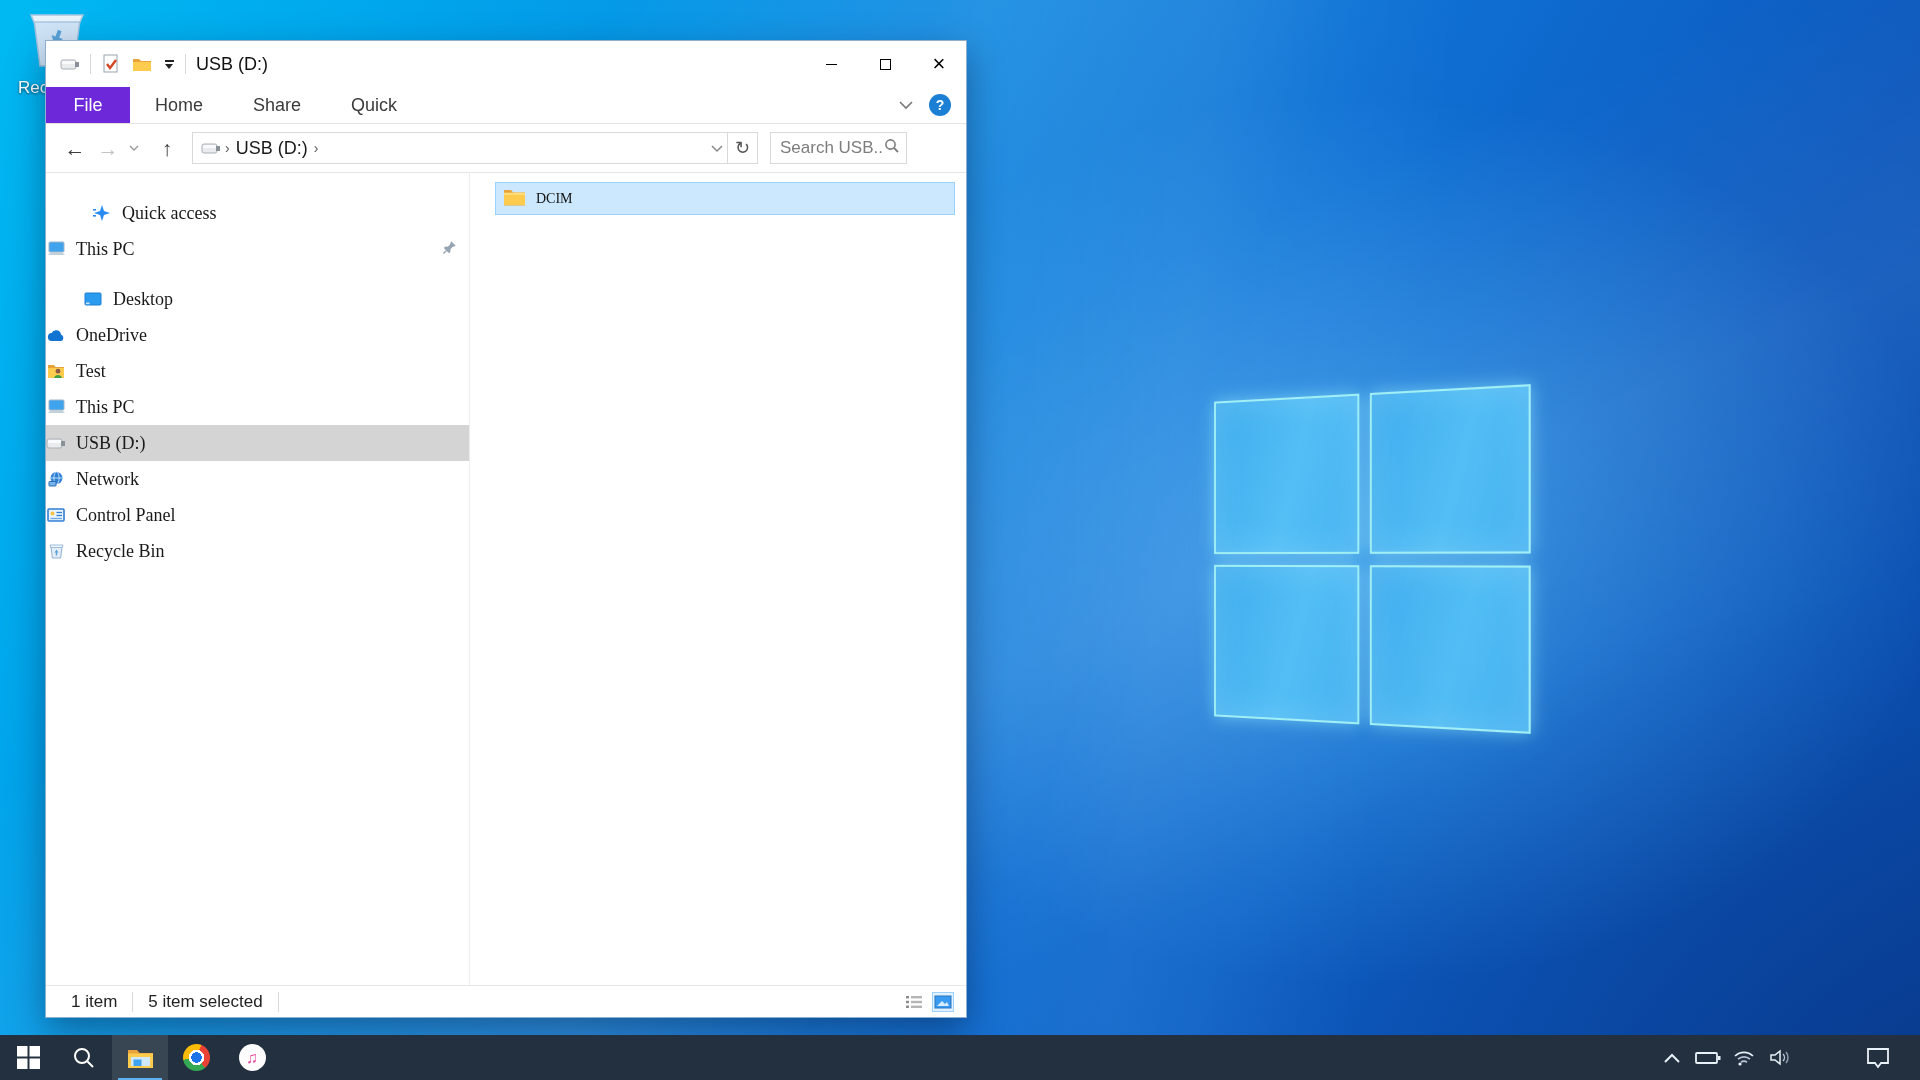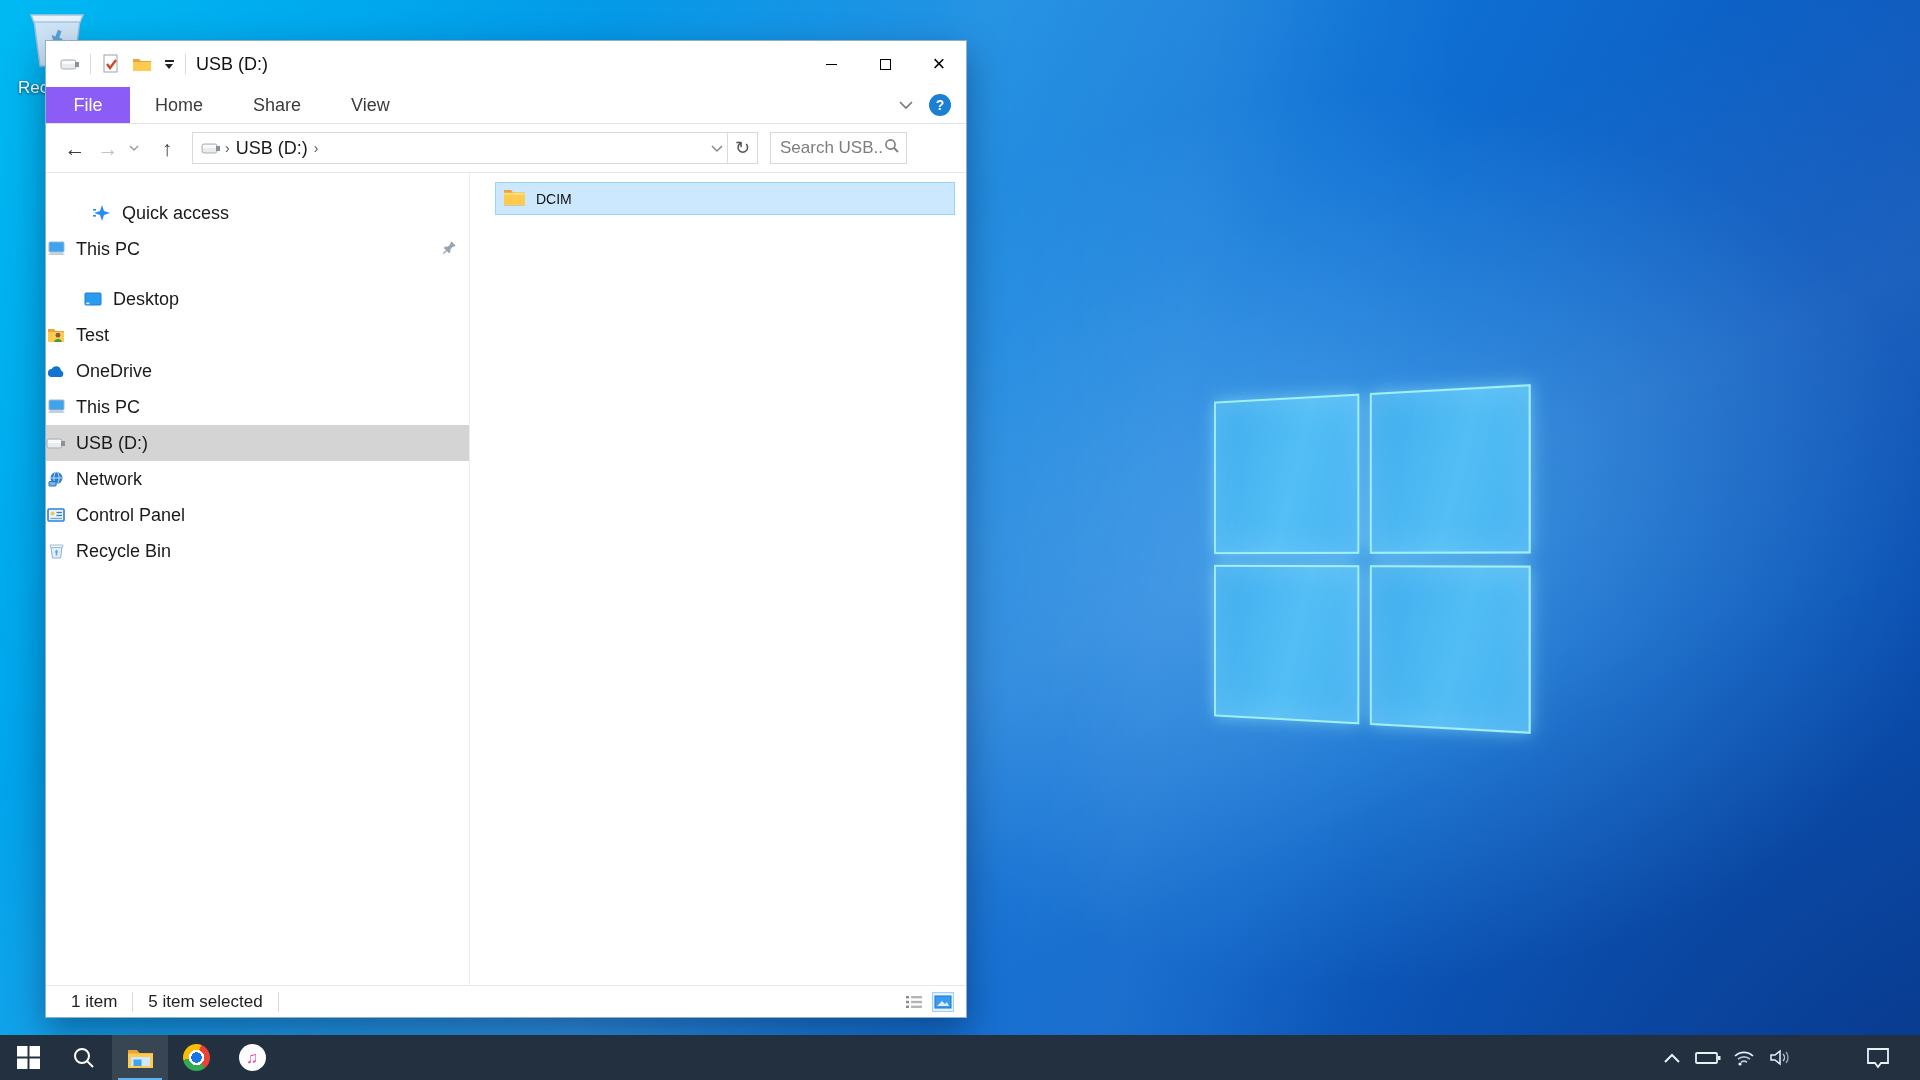--- a/index.html
+++ b/index.html
@@ -57,21 +57,21 @@
   .win-title { margin-left:10px; font-size:18px; color:#111; }
   .caption { margin-left:auto; display:flex; height:100%; }
   .cap-btn { width:54px; height:100%; display:flex; align-items:center; justify-content:center; }
   .g-min { width:11px; height:1px; background:#000; }
   .g-max { width:11px; height:11px; border:1px solid #000; }
   .g-close { font-size:22px; font-weight:300; color:#000; line-height:1; }
 
   
   .tabsrow { height:37px; display:flex; align-items:stretch; flex:0 0 auto; border-bottom:1px solid #e3e3e3; }
   .tab { display:flex; align-items:center; justify-content:center; font-size:18px; color:#3b3b3b; padding:0 25px; }
-  .tab.file { background:#8b5cf6; color:#fff; width:84px; padding:0; }
+  .tab.file { background:#6d28d9; color:#fff; width:84px; padding:0; }
   .tabs-right { margin-left:auto; display:flex; align-items:center; gap:16px; padding-right:15px; }
   .help-btn { width:22px; height:22px; border-radius:50%; background:#1b7fd4; color:#fff; font-size:14px; font-weight:bold;
               display:flex; align-items:center; justify-content:center; }
 
   
   .navbar { height:49px; display:flex; align-items:center; flex:0 0 auto; border-bottom:1px solid #e6e6e6; padding-left:12px; }
   .nav-btn { display:flex; align-items:center; justify-content:center; height:32px; }
   .arrow { font-size:21px; line-height:1; }
   .a-back { color:#3d3d3d; width:34px; }
   .a-fwd  { color:#c3c3c3; width:32px; }
@@ -92,21 +92,21 @@
   .searchbox {
     margin-left:12px; height:32px; width:137px; border:1px solid #d9d9d9; background:#fff;
     display:flex; align-items:center; padding:0 6px 0 9px;
   }
   .searchbox input {
     border:none; outline:none; width:100%; font-size:17px; color:#333; font-family:"Liberation Sans", sans-serif;
   }
   .searchbox input::placeholder { color:#7d7d7d; }
 
   
-  .body { flex:1; display:flex; min-height:0; position:relative; }
+  .body { flex:1; display:flex; min-height:0; position:relative;font-family:Liberation Serif, serif; }
   .sidebar { width:424px; flex:0 0 auto; border-right:1px solid #ececec; padding-top:22px; }
   .side-row { height:36px; display:flex; align-items:center; font-size:18px; color:#1a1a1a; }
   .side-row .sicon { width:20px; display:flex; justify-content:center; margin-right:10px; flex:0 0 auto; }
   .lvl0 { padding-left:46px; }
   .lvl1 { }
   .side-row.selected { background:#d4d4d4; }
   .side-row.gap-above { margin-top:14px;padding-left:37px; }
   .pin { margin-left:auto; margin-right:12px; }
 
   .content { flex:1; position:relative; }
@@ -216,21 +216,21 @@
         <div class="cap-btn">
             <span class="g-close">×</span>
           </div>
       </div>
     </div>
 
     <div class="tabsrow">
       <div class="tab file">File</div>
       <div class="tab">Home</div>
       <div class="tab">Share</div>
-      <div class="tab">View</div>
+      <div class="tab">Quick</div>
       <div class="tabs-right">
         <span>
           <svg width="14" height="9" viewBox="0 0 14 9">
               <polyline points="1,1 7,7 13,1" fill="none" stroke="#777" stroke-width="1.6"></polyline>
             </svg>
         </span>
         <span class="help-btn">?</span>
       </div>
     </div>
 
@@ -310,37 +310,37 @@
             <svg width="18" height="15" viewBox="0 0 18 15">
               <rect x="1" y="1" width="16" height="12" rx="1" fill="#2a9bef" stroke="#1c7fd0"></rect>
               <rect x="2" y="10.6" width="3.5" height="1.6" fill="#cfe9fb"></rect>
             </svg>
           </span>
           <span class="slabel">Desktop</span>
         </div>
 
         <div class="side-row lvl1">
           <span class="sicon">
+            <svg width="20" height="13" viewBox="0 0 20 13">
+              <path d="M5 12 a4 4 0 0 1 .6-7.9 A5 5 0 0 1 15 5.4 A3.6 3.6 0 0 1 15.4 12 Z" fill="#1273d0"></path>
+            </svg>
+          </span>
+          <span class="slabel">OneDrive</span>
+        </div>
+
+        <div class="side-row lvl1">
+          <span class="sicon">
             <svg width="18" height="16" viewBox="0 0 18 16">
               <path d="M1 2 h6 l1.6 2 H17 v11 H1 z" fill="#e8a33b"></path>
               <rect x="1" y="5" width="16" height="10" fill="#fdcb4e"></rect>
               <circle cx="11" cy="8.2" r="2.4" fill="#8a5a44"></circle>
               <path d="M7 15 a4.2 4.2 0 0 1 8 0 z" fill="#3f9e44"></path>
             </svg>
           </span>
           <span class="slabel">Test</span>
-        </div>
-
-        <div class="side-row lvl1">
-          <span class="sicon">
-            <svg width="20" height="13" viewBox="0 0 20 13">
-              <path d="M5 12 a4 4 0 0 1 .6-7.9 A5 5 0 0 1 15 5.4 A3.6 3.6 0 0 1 15.4 12 Z" fill="#1273d0"></path>
-            </svg>
-          </span>
-          <span class="slabel">OneDrive</span>
         </div>
 
         <div class="side-row lvl1">
           <span class="sicon">
             <svg width="19" height="16" viewBox="0 0 19 16">
               <rect x="2" y="1" width="15" height="10" rx="1" fill="#3fa3ee" stroke="#9fb6c9"></rect>
               <polygon points="1,14 18,14 15,11 4,11" fill="#c3cfd9"></polygon>
             </svg>
           </span>
           <span class="slabel">This PC</span>

